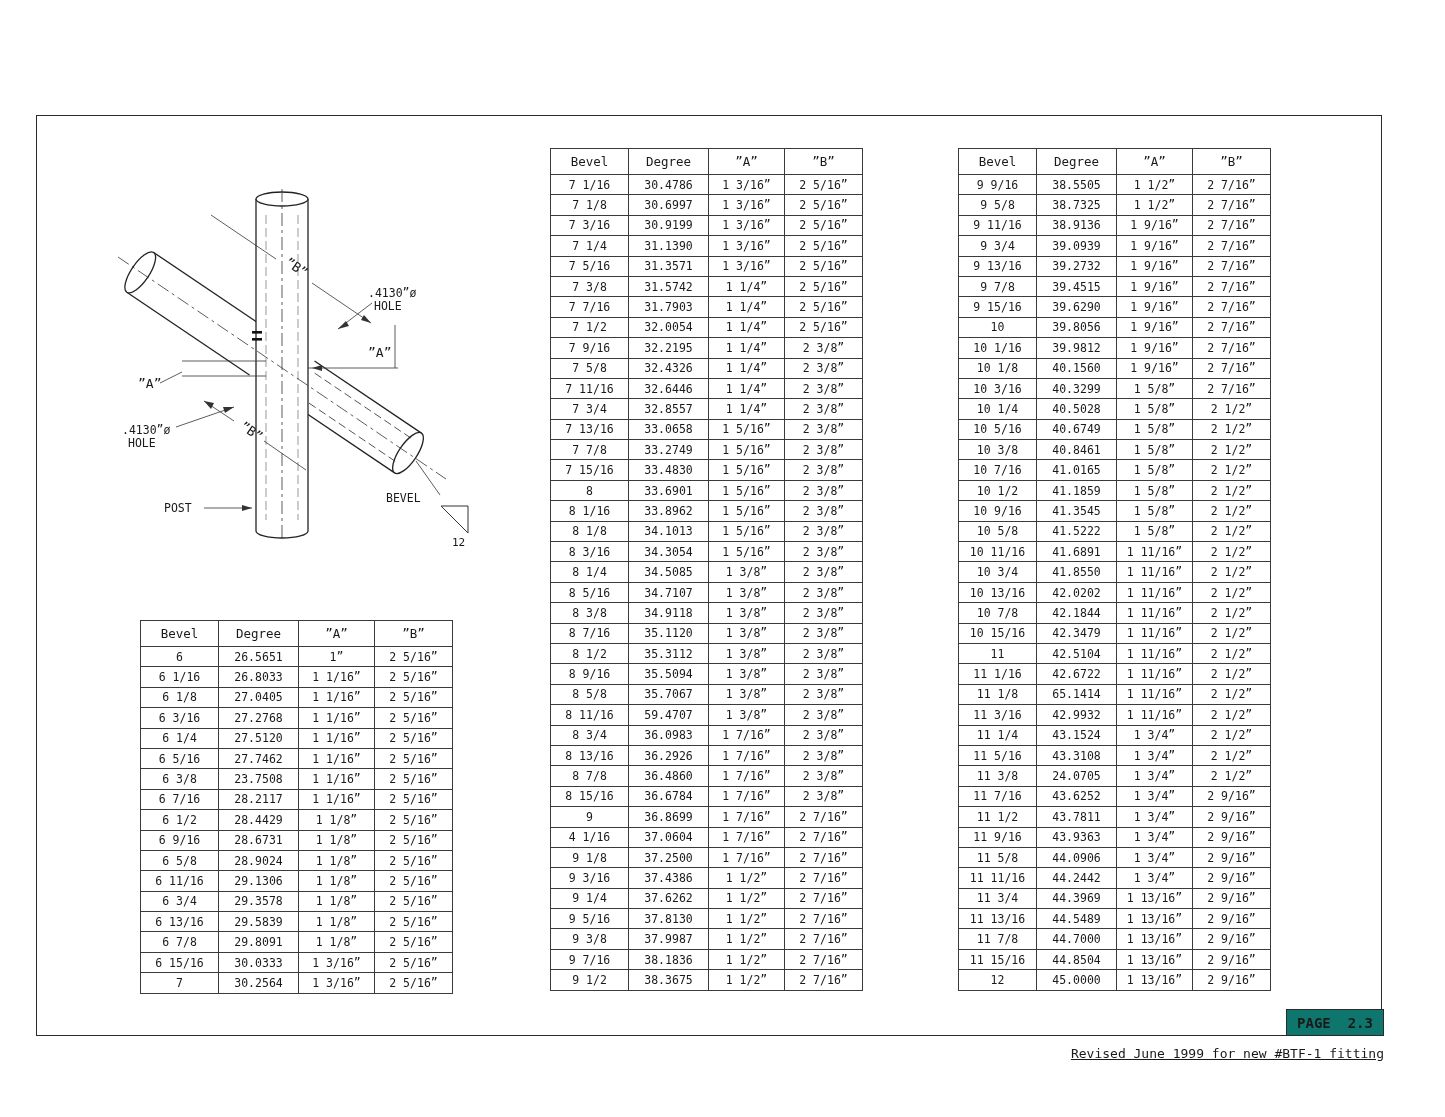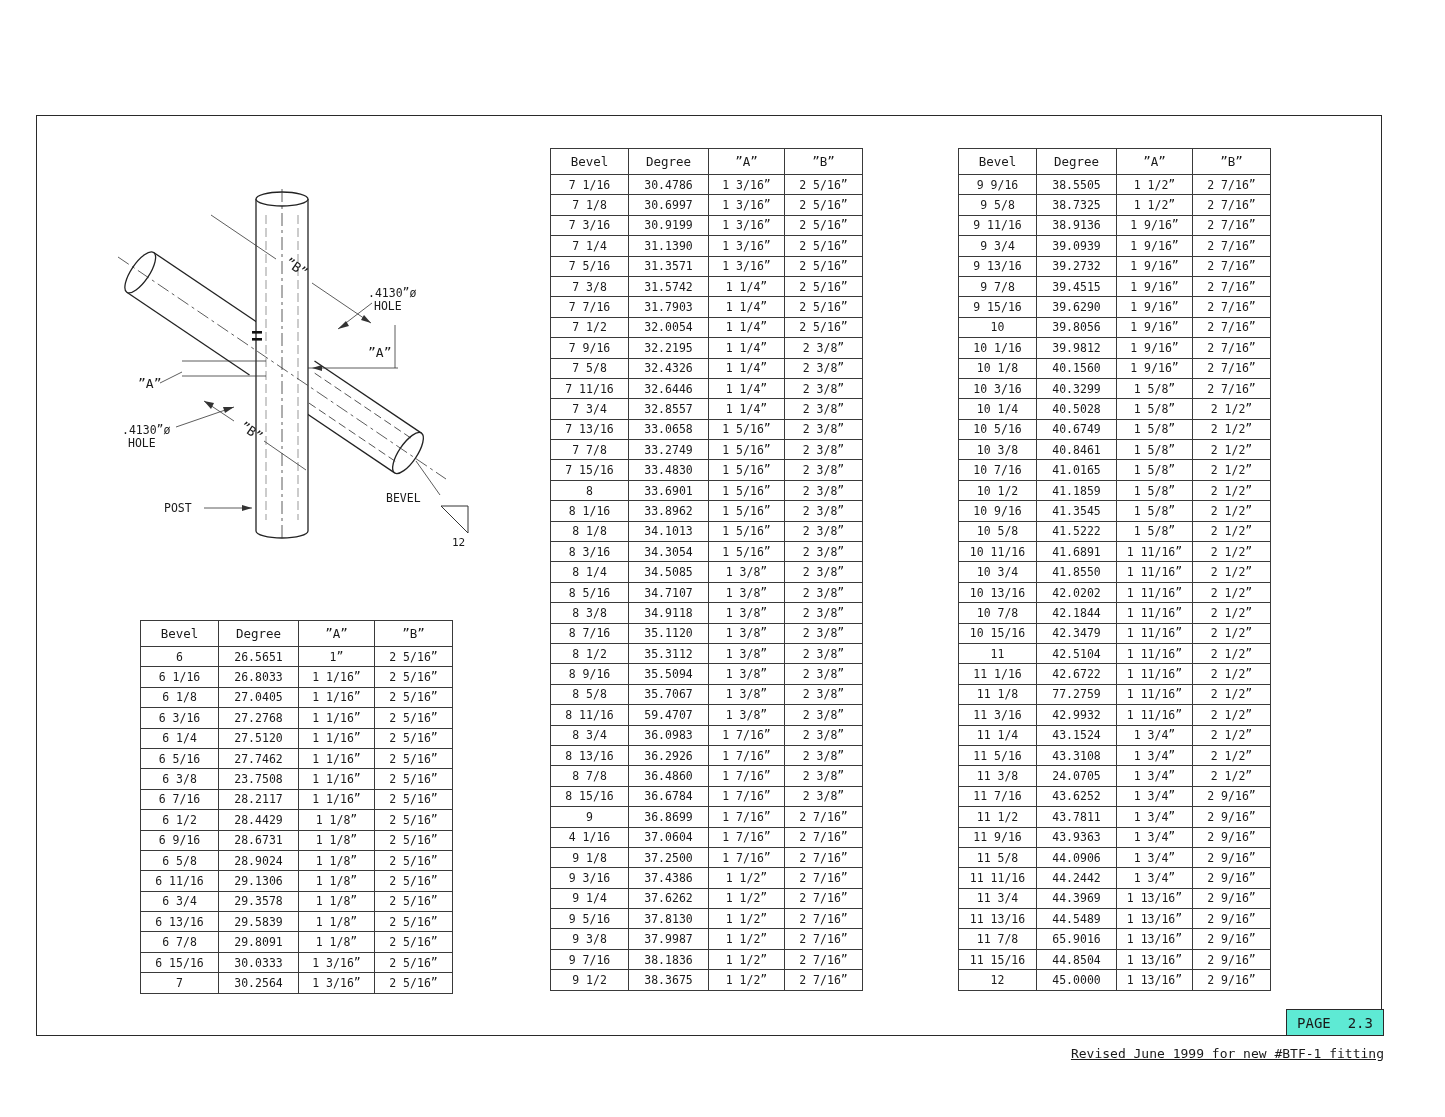--- a/index.html
+++ b/index.html
@@ -22,21 +22,21 @@
   table.btable th{height:25px;font-size:12.5px;font-weight:normal;}
   table.btable td{height:19.4px;font-size:11.5px;}
   #table1{left:140px;top:620px;}
   #table2{left:550px;top:148px;}
   #table3{left:958px;top:148px;}
   .diagram{position:absolute;left:116px;top:185px;width:400px;height:380px;}
   .diagram text{font-family:"DejaVu Sans Mono",monospace;fill:#1a1a1a;}
   .page-box{
     position:absolute;left:1286px;top:1009px;width:98px;height:27px;
     border:1.5px solid #2a2a2a;box-sizing:border-box;display:flex;
-    align-items:center;justify-content:center;font-size:14px;white-space:pre;background:#5eead4;
+    align-items:center;justify-content:center;font-size:14px;white-space:pre;background:#0f766e;font-weight:bold;
   }
   .revision-note{
     position:absolute;right:61px;top:1046px;font-size:13px;white-space:pre;text-decoration:underline;
   }
 </style>
 </head>
 <body>
 
 <div class="sheet-border"></div>
 
@@ -669,21 +669,21 @@
         <td>2 1/2”</td>
       </tr>
       <tr>
         <td>11 1/16</td>
         <td>42.6722</td>
         <td>1 11/16”</td>
         <td>2 1/2”</td>
       </tr>
       <tr>
         <td>11 1/8</td>
-        <td>77.2759</td>
+        <td>65.1414</td>
         <td>1 11/16”</td>
         <td>2 1/2”</td>
       </tr>
       <tr>
         <td>11 3/16</td>
         <td>42.9932</td>
         <td>1 11/16”</td>
         <td>2 1/2”</td>
       </tr>
       <tr>
@@ -741,21 +741,21 @@
         <td>2 9/16”</td>
       </tr>
       <tr>
         <td>11 13/16</td>
         <td>44.5489</td>
         <td>1 13/16”</td>
         <td>2 9/16”</td>
       </tr>
       <tr>
         <td>11 7/8</td>
-        <td>65.9016</td>
+        <td>44.7000</td>
         <td>1 13/16”</td>
         <td>2 9/16”</td>
       </tr>
       <tr>
         <td>11 15/16</td>
         <td>44.8504</td>
         <td>1 13/16”</td>
         <td>2 9/16”</td>
       </tr>
       <tr>

